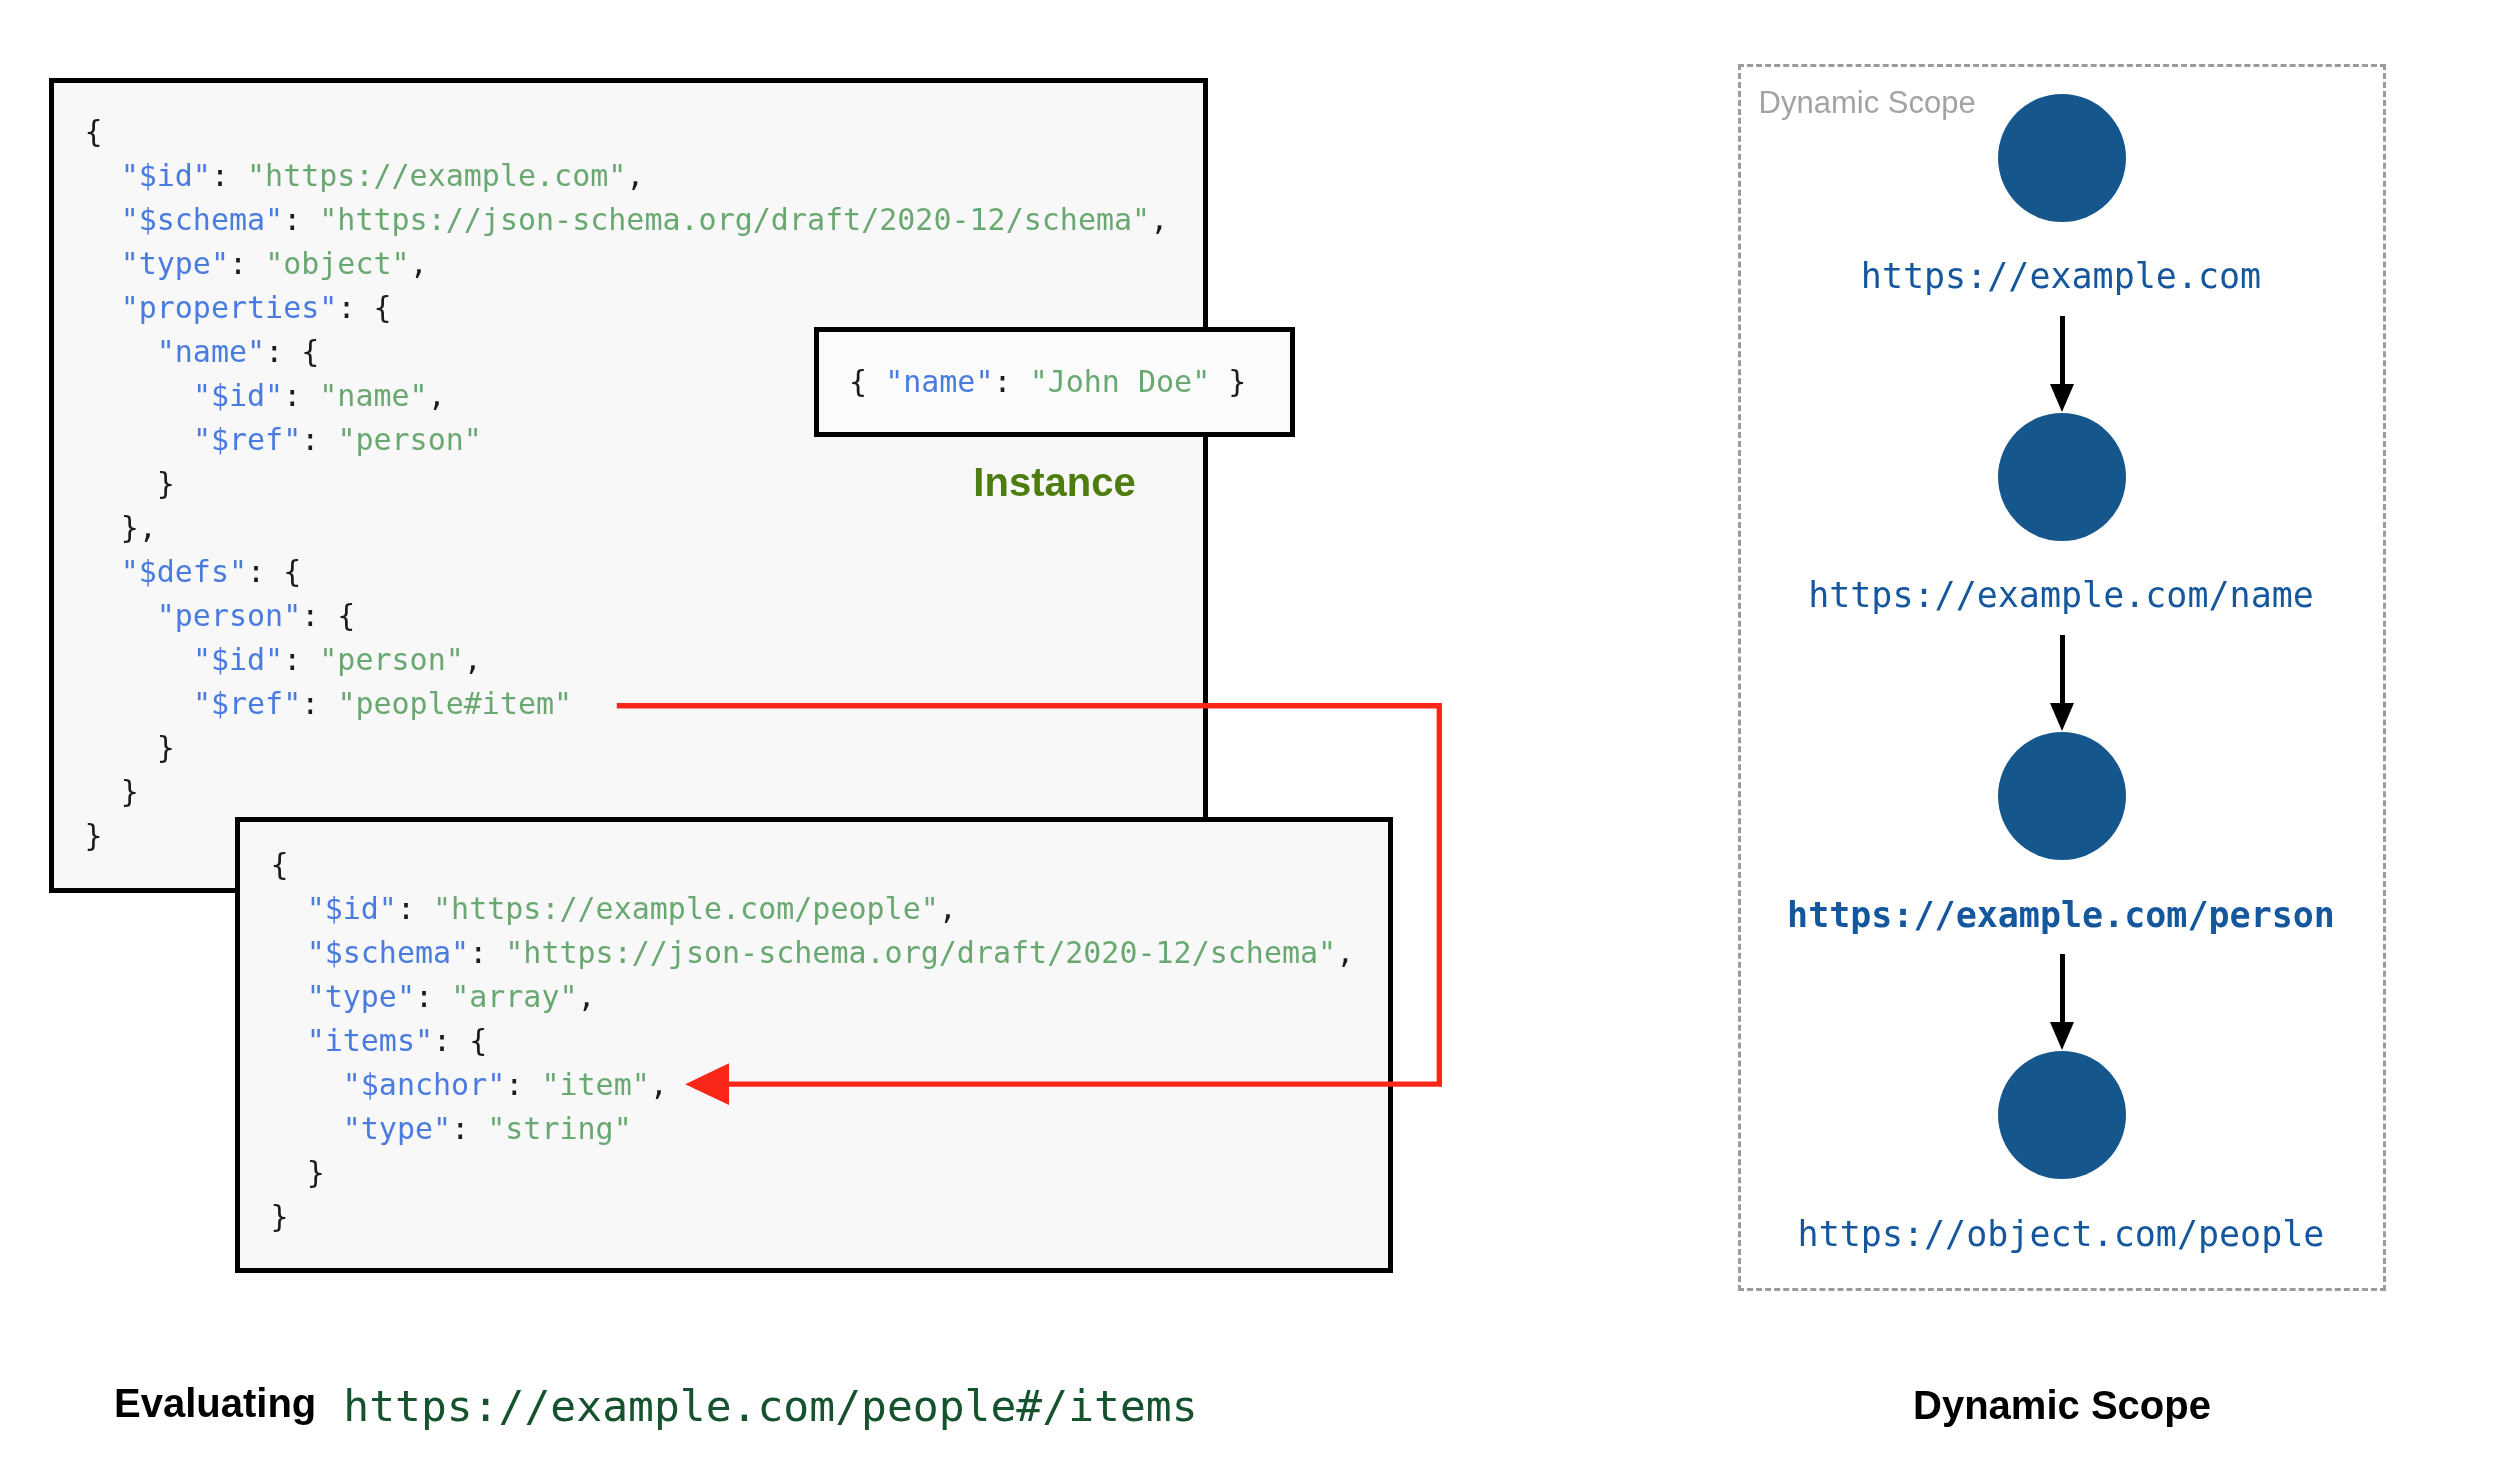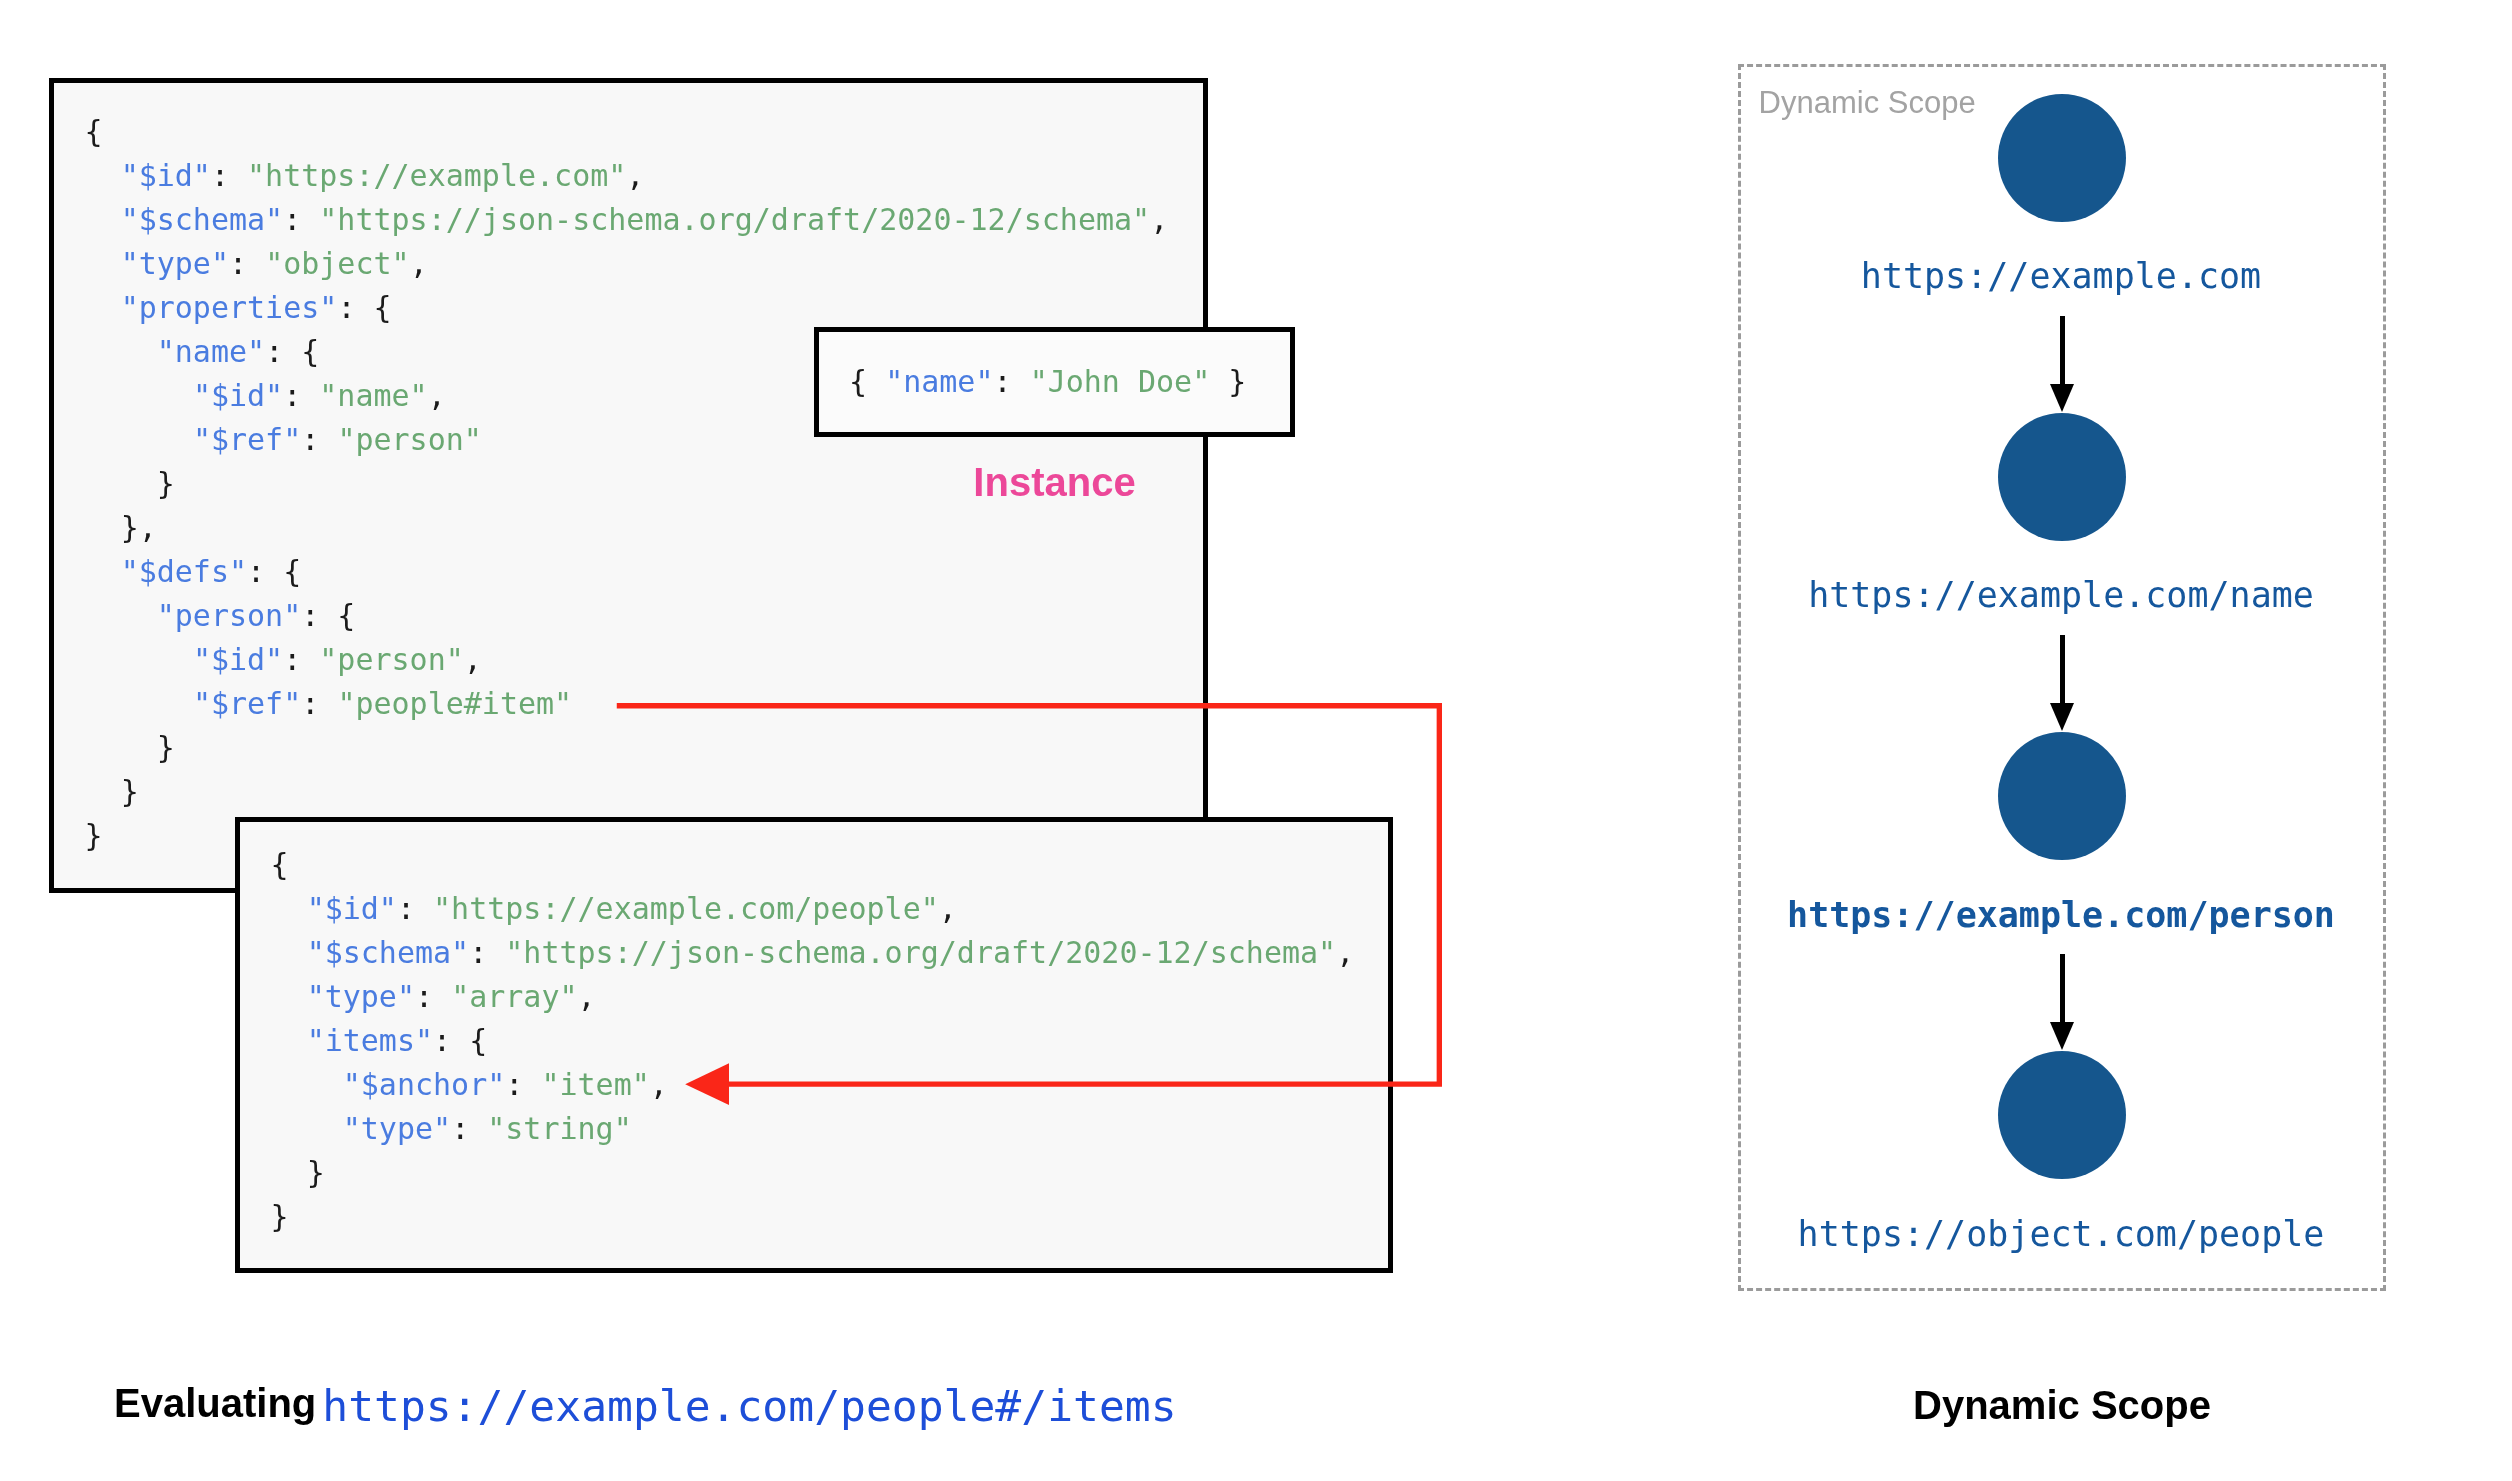--- a/index.html
+++ b/index.html
@@ -24,21 +24,21 @@
   #schema-people-box .code{left:30.5px;top:21px;}
   #instance-box .code{position:static;padding-left:30px;}
   .code-line{white-space:pre;height:44px;}
   .tk-k{color:var(--key-blue);}
   .tk-s{color:var(--string-green);}
   .tk-p{color:var(--punct-black);}
   .tk-w{color:var(--punct-black);}
   
   #instance-label{
     position:absolute;left:814px;top:460px;width:481px;text-align:center;
-    font-weight:bold;font-size:40px;color:#ec4899;z-index:2;
+    font-weight:bold;font-size:40px;color:#4d7c0f;z-index:2;
   }
   
   #scope-panel{
     position:absolute;left:1738px;top:64px;width:648px;height:1227px;
     box-sizing:border-box;border:3.7px dashed var(--dash-gray);background:#ffffff;
   }
   #scope-watermark{
     position:absolute;left:17.6px;top:18px;
     font-size:31px;color:var(--label-gray);
   }
@@ -58,21 +58,21 @@
     border-top:28px solid #000;
   }
   
   #ref-arrow-svg{position:absolute;left:0;top:0;z-index:5;pointer-events:none;}
   
   #caption-left{
     position:absolute;left:114px;top:1381px;display:flex;align-items:flex-start;z-index:6;
   }
   #caption-left .cap-bold{font-weight:bold;font-size:40px;color:#000;}
   #caption-left .cap-url{
-    font-family:"DejaVu Sans Mono",monospace;font-size:43px;color:#1d4ed8;margin-left:6px;
+    font-family:"DejaVu Sans Mono",monospace;font-size:43px;color:#14532d;margin-left:27px;
   }
   #caption-right{
     position:absolute;left:1738px;top:1383px;width:648px;text-align:center;
     font-weight:bold;font-size:40px;color:#000;z-index:6;
   }
 </style>
 </head>
 <body>
 
 <div id="schema-parent-box" class="codebox">

